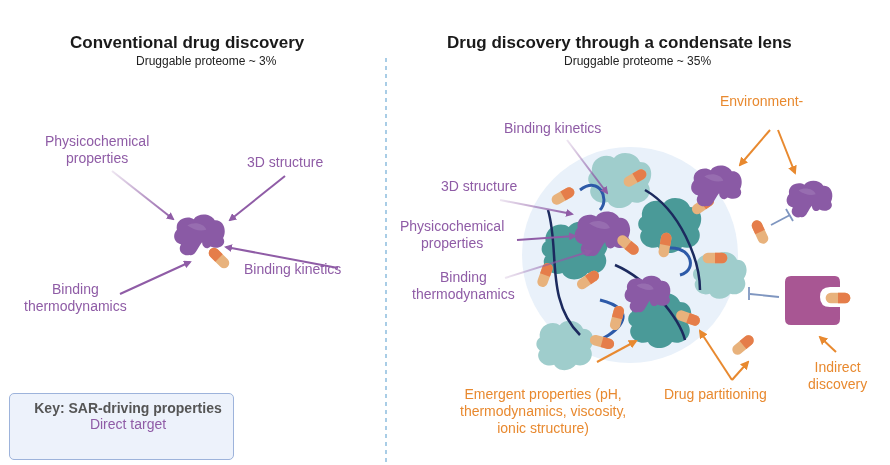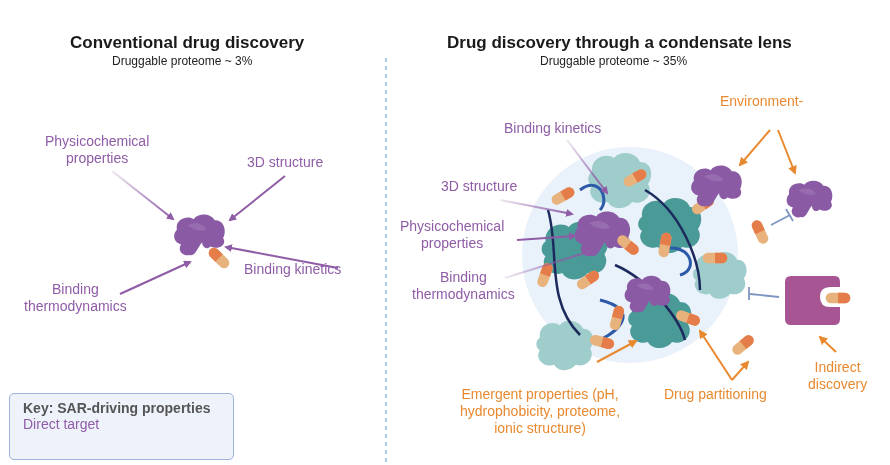--- a/index.html
+++ b/index.html
@@ -1,20 +1,20 @@
 <!DOCTYPE html>
 <html><head>
 <meta charset="utf-8">
 <style>
   html, body { margin: 0; padding: 0; background: #ffffff; }
   body { width: 890px; height: 465px; position: relative; overflow: hidden;
          font-family: "Liberation Sans", "DejaVu Sans", sans-serif; }
-  .abs { position: absolute; }
+  .abs { position: absolute; text-align: center; }
   .title { font-weight: bold; font-size: 17px; color: #1a1a1a; text-align: right; white-space: nowrap; }
-  .subtitle { font-size: 12px; color: #222; text-align: center; white-space: nowrap; }
+  .subtitle { font-size: 12px; color: #222; text-align: center; white-space: nowrap; margin-left: 24px; }
   .lbl { font-size: 14px; line-height: 17px; text-align: center; white-space: nowrap; }
   .purple { color: #8f5ca6; }
   .orange { color: #e8892f; }
   .key-box { left: 9px; top: 393px; width: 225px; height: 67px; background: #edf2fb;
              border: 1.5px solid #9db3db; border-radius: 5px; box-sizing: border-box;
              padding: 6px 0 0 13px; font-size: 14px; line-height: 16px; }
   .key-title { font-weight: bold; color: #555; }
   svg.stage { position: absolute; left: 0; top: 0; }
 </style>
 </head>
@@ -155,21 +155,21 @@
 <div class="abs lbl purple" style="left:412px; top:269px;">
   <div>Binding</div>
   <div>thermodynamics</div>
 </div>
 
 <div class="abs lbl orange" style="left:720px; top:93px;">
   <div>Environment-</div>
 </div>
 <div class="abs lbl orange" style="left:460px; top:386px;">
   <div>Emergent properties (pH,</div>
-  <div>hydrophobicity, proteome,</div>
+  <div>thermodynamics, viscosity,</div>
   <div>ionic structure)</div>
 </div>
 <div class="abs lbl orange" style="left:664px; top:386px;">Drug partitioning</div>
 <div class="abs lbl orange" style="left:808px; top:359px;">
   <div>Indirect</div>
   <div>discovery</div>
 </div>
 
 <div class="abs key-box">
   <div class="key-title">Key: SAR-driving properties</div>

